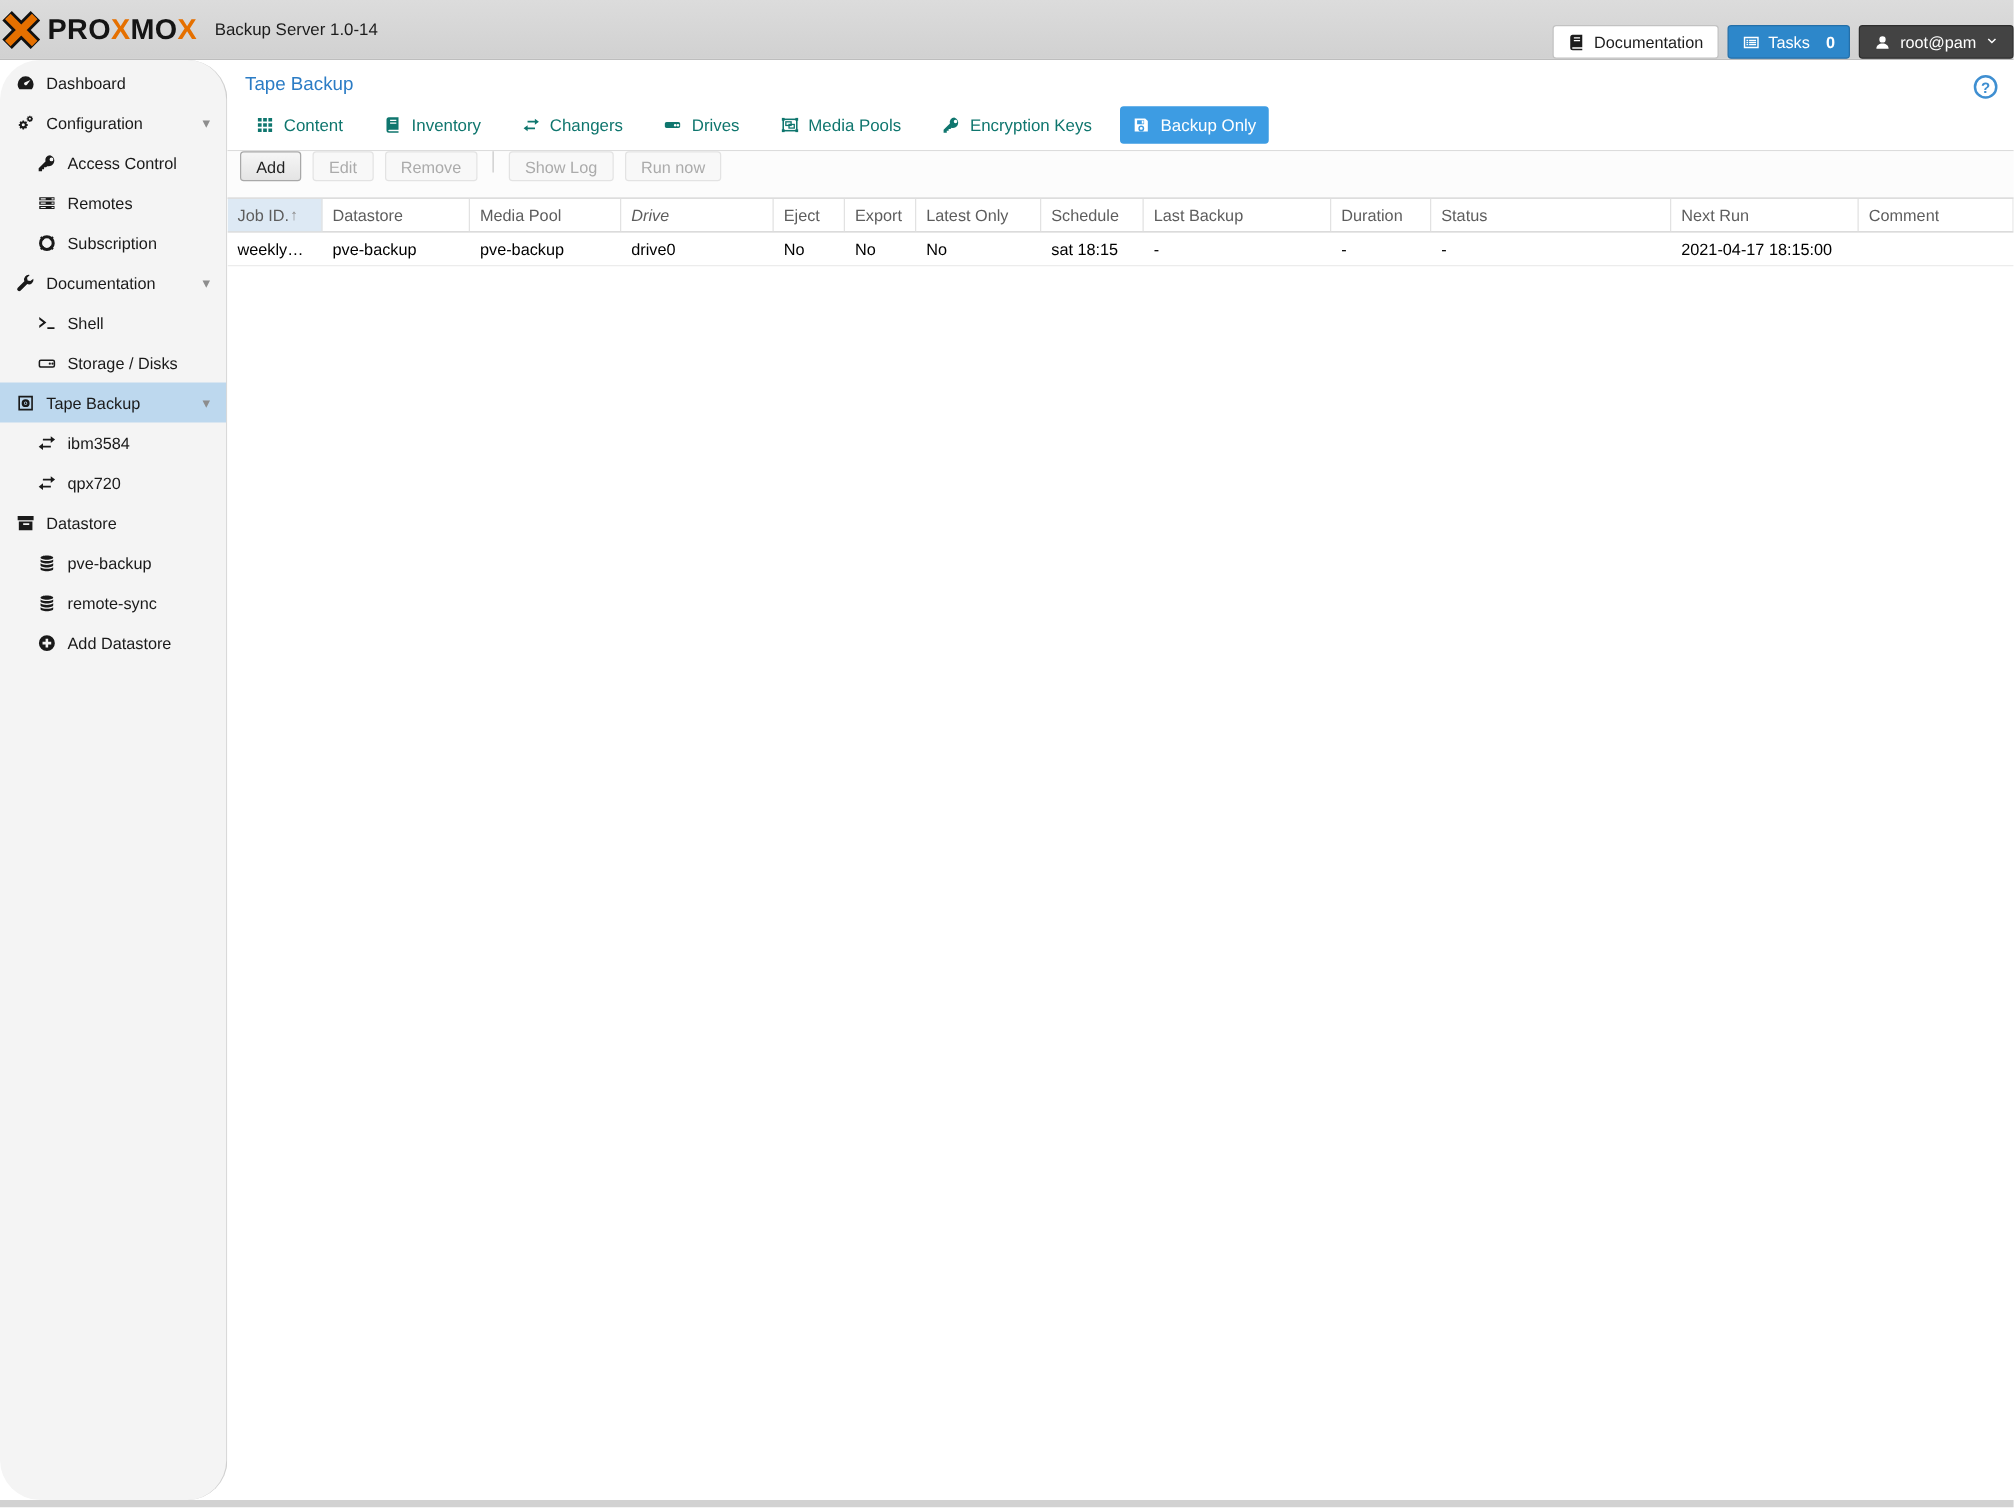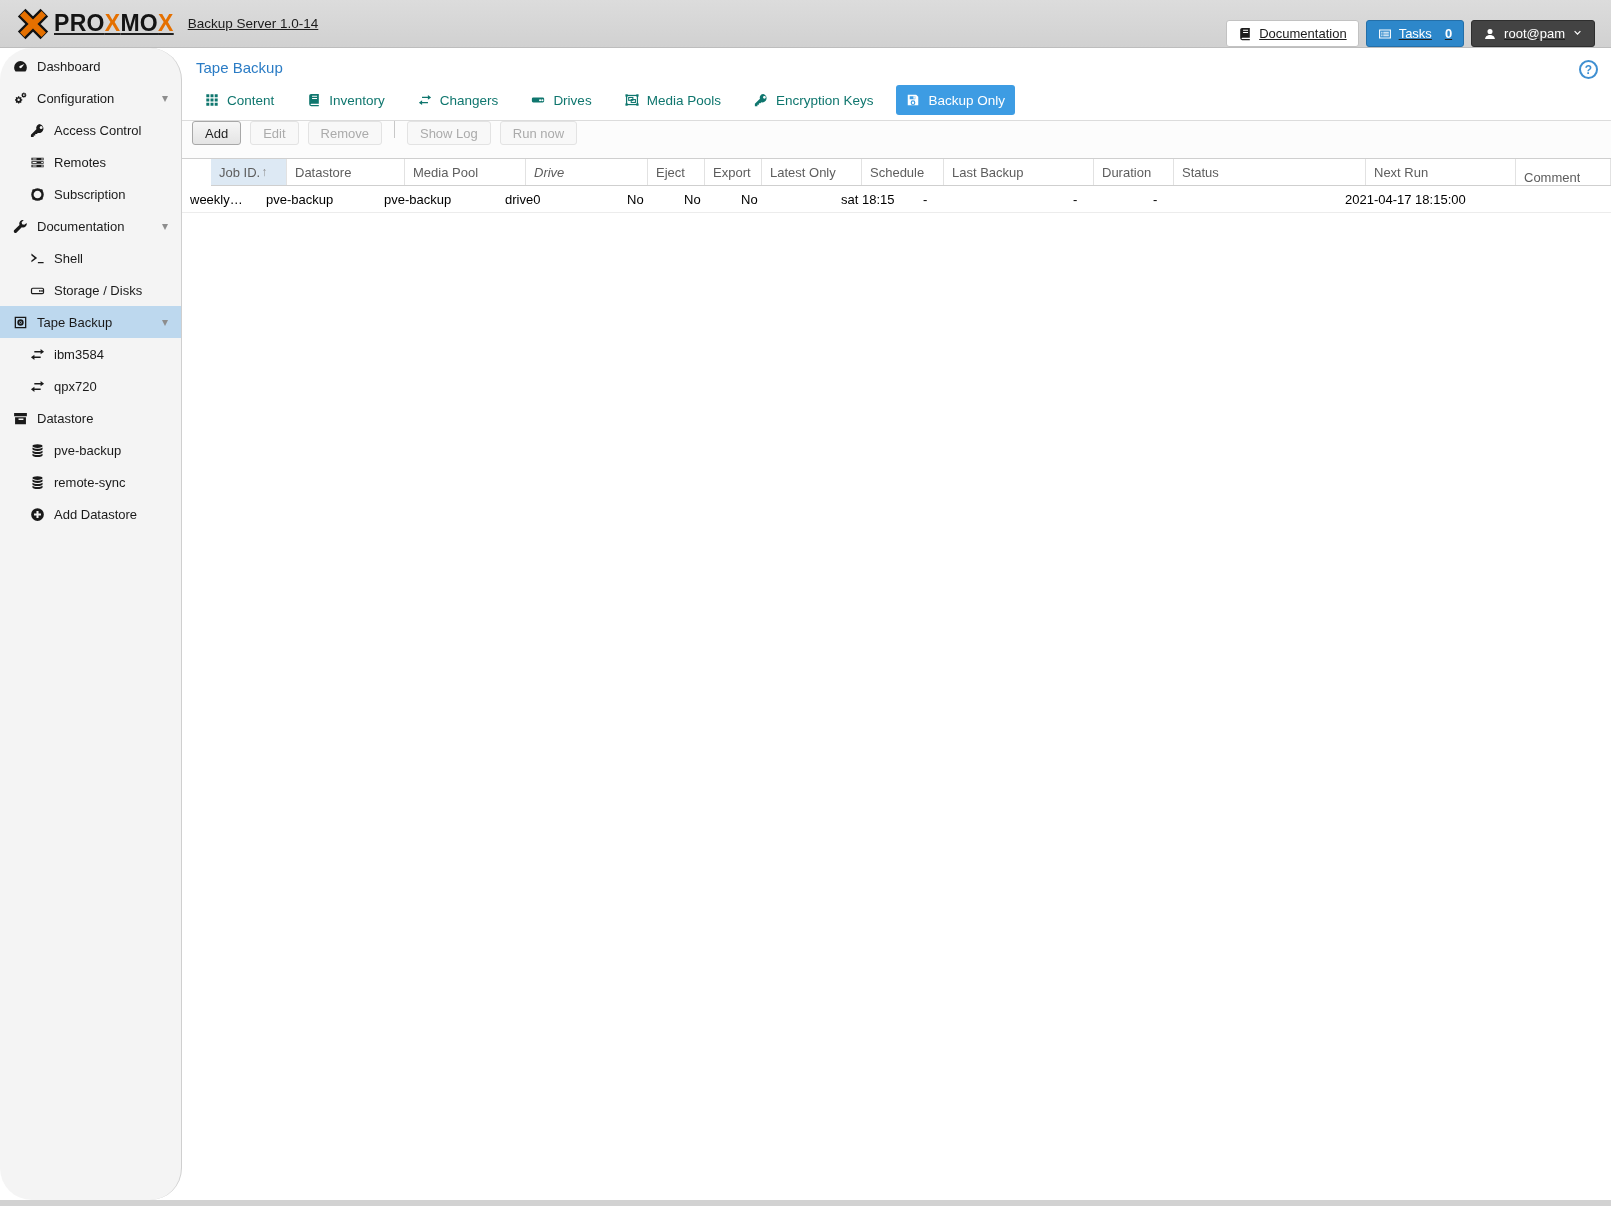--- a/index.html
+++ b/index.html
@@ -2,21 +2,21 @@
 <html><head>
 <meta charset="utf-8">
 <style>
   * { margin:0; padding:0; box-sizing:border-box; }
   html,body { width:1611px; height:1206px; overflow:hidden; }
   body { font-family:"Liberation Sans",sans-serif; font-size:13px; color:#1f1f1f; background:#fff; }
   .app { width:1611px; height:1206px; display:flex; flex-direction:column; }
 
   
   .header { height:48px; flex:0 0 auto; background:linear-gradient(#dcdcdc,#d1d1d1); border-bottom:1px solid #bdbdbd;
-            display:flex; align-items:center; padding:0 16px;text-decoration:underline; }
+            display:flex; align-items:center; padding:0 0; }
   .logo { display:flex; align-items:center; margin-right:8px; cursor:pointer; }
   .logo-mark { width:34px; height:34px; margin-right:4px; }
   .wordmark { font-size:23px; font-weight:bold; letter-spacing:.3px; color:#141414; display:flex; }
   .wordmark .orange { color:#e57000; }
   .product { font-size:13.5px; color:#1c1c1c; margin-left:6px; }
   .header-right { margin-left:auto; display:flex; align-items:center; gap:7px; }
   .hbtn { height:27px; display:inline-flex; align-items:center; gap:7px; padding:0 11px; border-radius:3px; font-size:13px; cursor:pointer;margin-top:20px; }
   .hbtn .icon svg { width:14px; height:14px; }
   .hbtn.doc  { background:#fff; border:1px solid #c2c2c2; color:#1c1c1c; }
   .hbtn.tasks{ background:#2d87ca; border:1px solid #246fa8; color:#fff; }
@@ -48,21 +48,21 @@
   .tab.selected { background:#3d9ce3; color:#fff; }
 
   .toolbar { height:38px; display:flex; align-items:flex-start; gap:9px; padding:0 10px; background:#fcfcfc; border-bottom:1px solid #cfcfcf; }
   .tbtn { height:24px; padding:0 12px; border-radius:3px; font-size:13px; font-family:inherit; }
   .tbtn.enabled  { background:linear-gradient(#f6f6f6,#e4e4e4); border:1px solid #a8a8a8; color:#1f1f1f; cursor:pointer; }
   .tbtn.disabled { background:#f8f8f8; border:1px solid #e3e3e3; color:#ababab; }
   .tsep { width:1px; height:17px; background:#c8c8c8; margin:0 3px; }
 
   
   .grid { flex:1 1 auto; overflow:hidden; display:flex; flex-direction:column; }
-  .grid-header { display:flex; height:27px; flex:0 0 27px; border-bottom:1px solid #cfcfcf; background:#fff;margin-left:29px; }
+  .grid-header { display:flex; height:27px; flex:0 0 27px; border-bottom:1px solid #cfcfcf; background:#fff; }
   .gh-cell { display:flex; align-items:center; padding:0 8px; color:#5d5d5d; border-right:1px solid #e2e2e2;
              white-space:nowrap; overflow:hidden; cursor:pointer; }
   .gh-cell.sorted { background:#dde9f4; }
   .gh-label { overflow:hidden; text-overflow:ellipsis; }
   .sort-arrow { color:#8f8f8f; margin-left:1px; font-size:12px; }
   .grid-row { display:flex; height:27px; border-bottom:1px solid #ececec; cursor:pointer; }
   .g-cell { display:flex; align-items:center; padding:0 8px; color:#000; white-space:nowrap; overflow:hidden; }
 
   .icon { display:inline-flex; }
   .icon svg { width:15px; height:15px; fill:currentColor; }
@@ -371,21 +371,21 @@
             </div>
             <div class="gh-cell" style="width: 80px;">
               <span class="gh-label">Duration</span>
             </div>
             <div class="gh-cell" style="width: 192px;">
               <span class="gh-label">Status</span>
             </div>
             <div class="gh-cell" style="width: 150px;">
               <span class="gh-label">Next Run</span>
             </div>
-            <div class="gh-cell" style="flex: 1 1 0%; align-items: flex-end;">
+            <div class="gh-cell" style="flex: 1 1 0%;">
               <span class="gh-label">Comment</span>
             </div>
           </div>
         <div class="grid-body">
             <div class="grid-row">
               <div class="g-cell" style="width: 76px;">weekly…</div>
               <div class="g-cell" style="width: 118px;">pve-backup</div>
               <div class="g-cell" style="width: 121px;">pve-backup</div>
               <div class="g-cell" style="width: 122px;">drive0</div>
               <div class="g-cell" style="width: 57px;">No</div>

